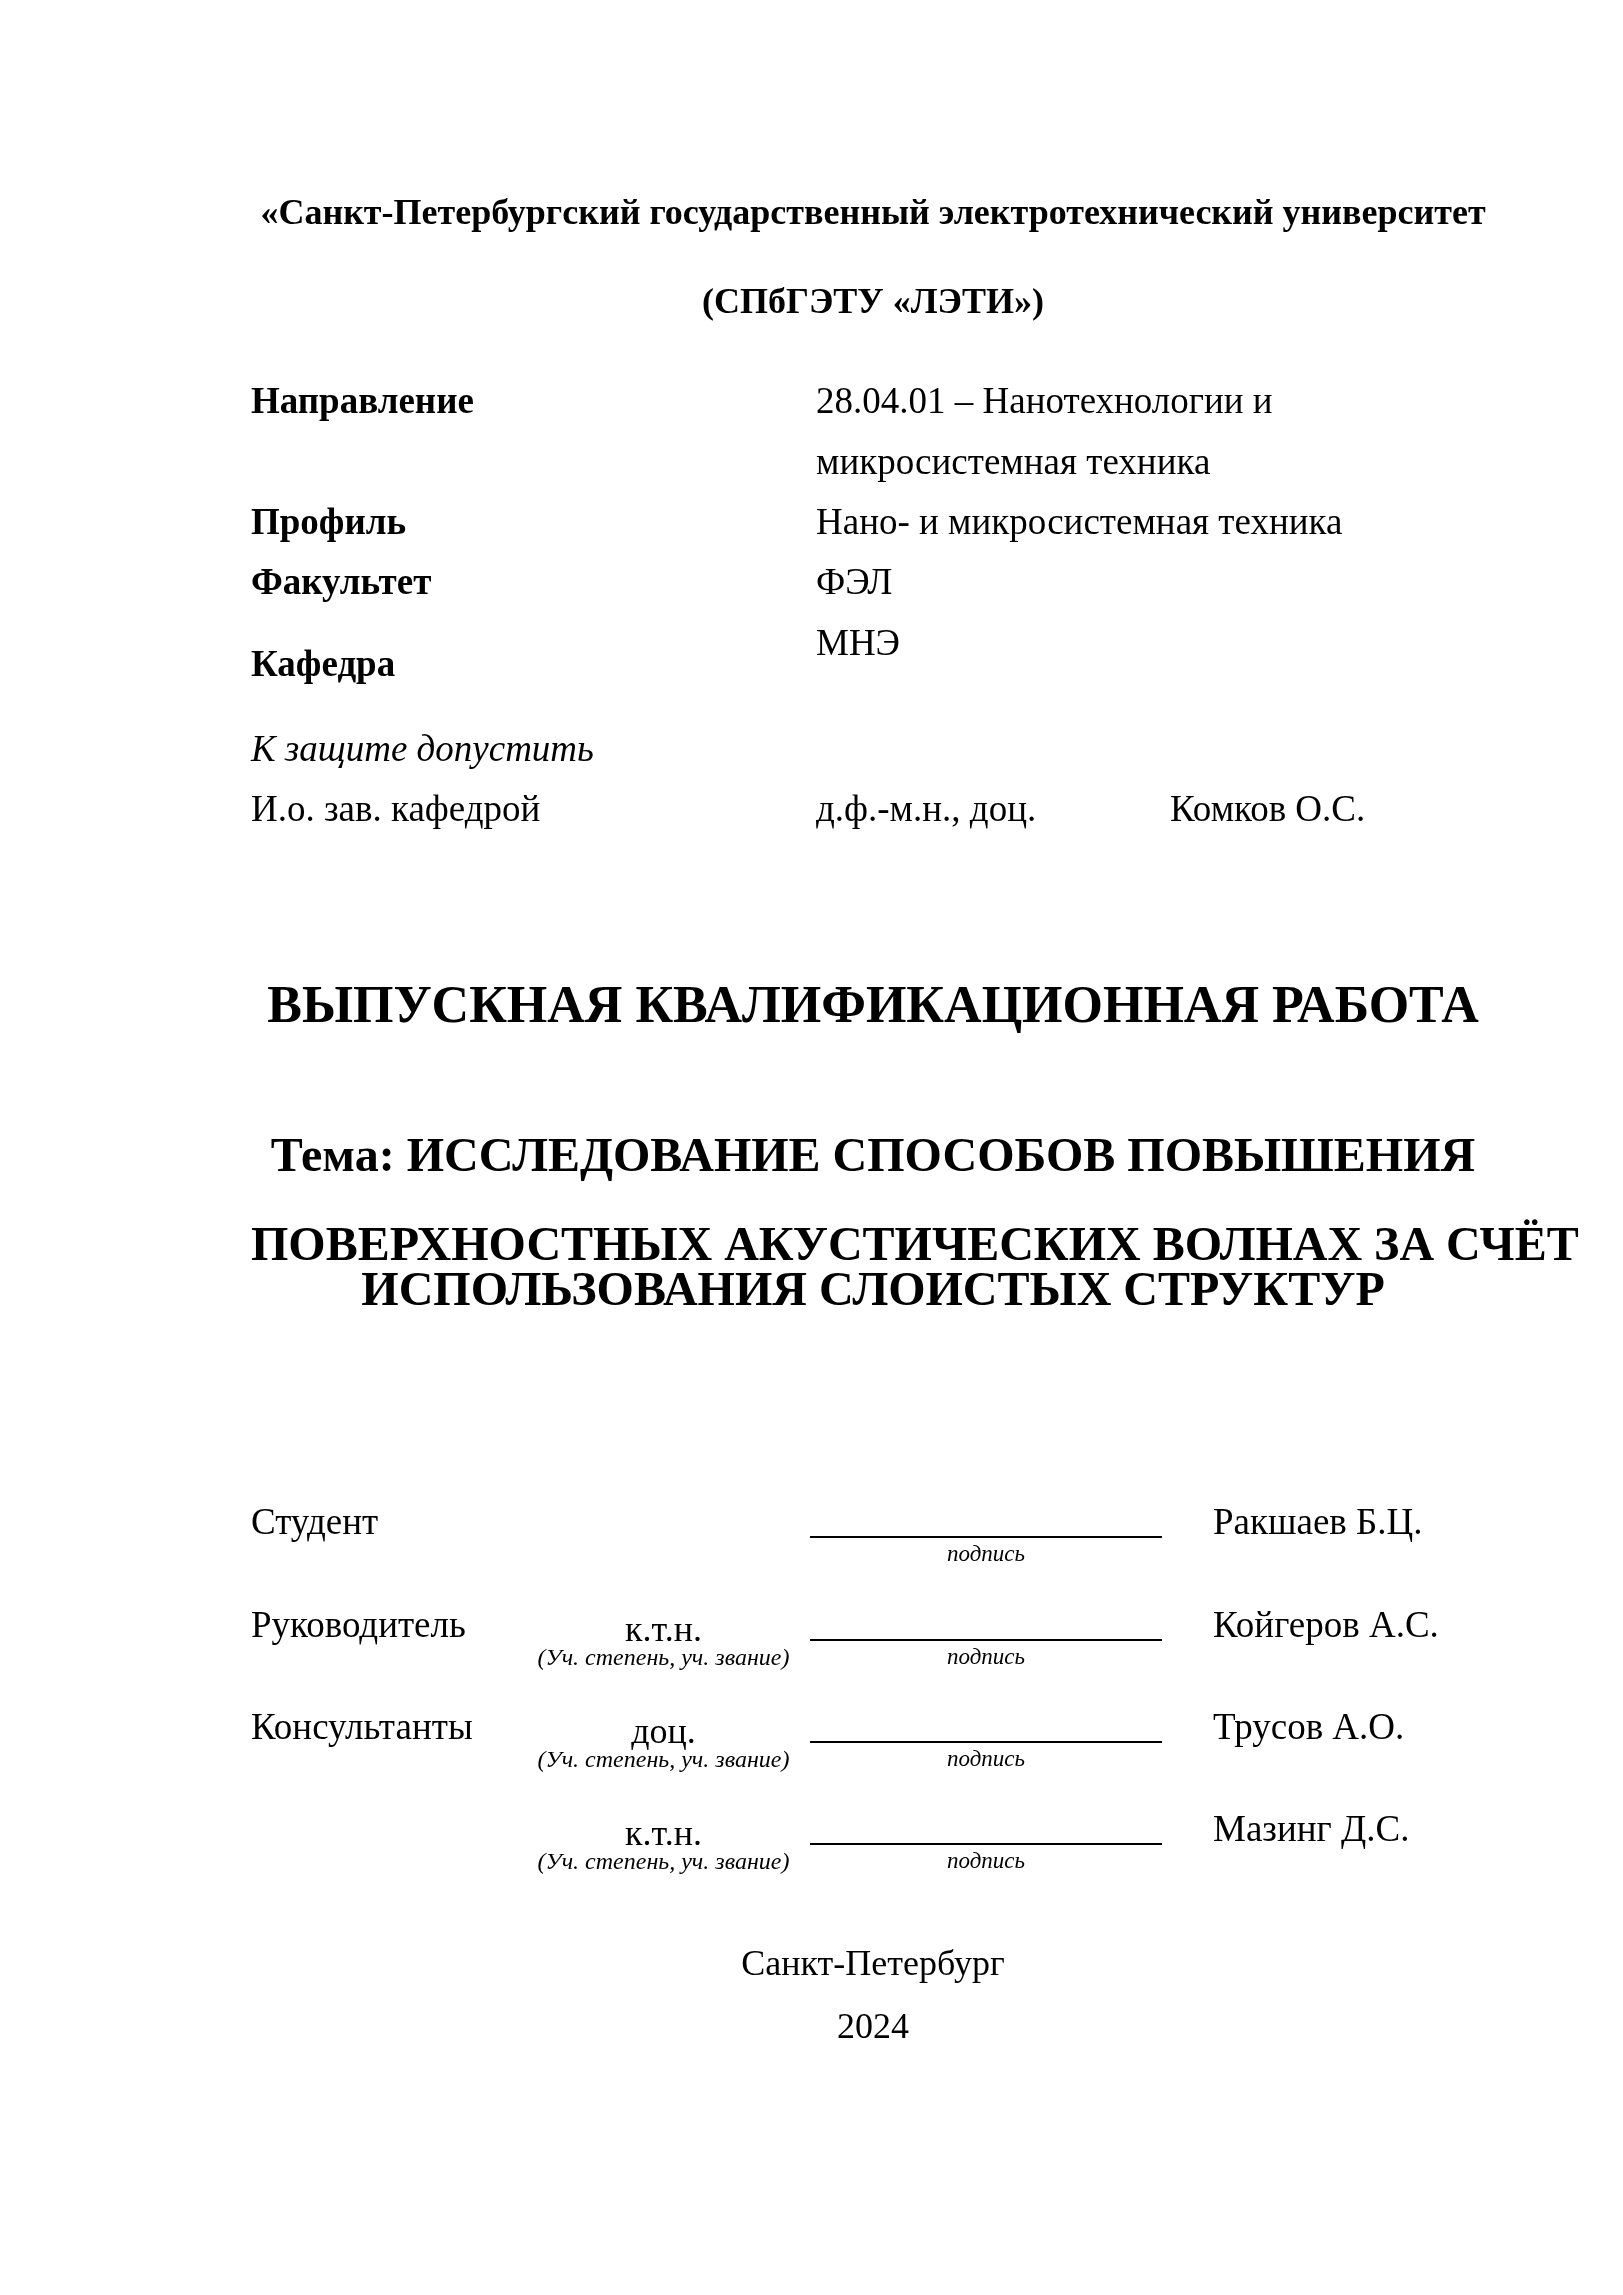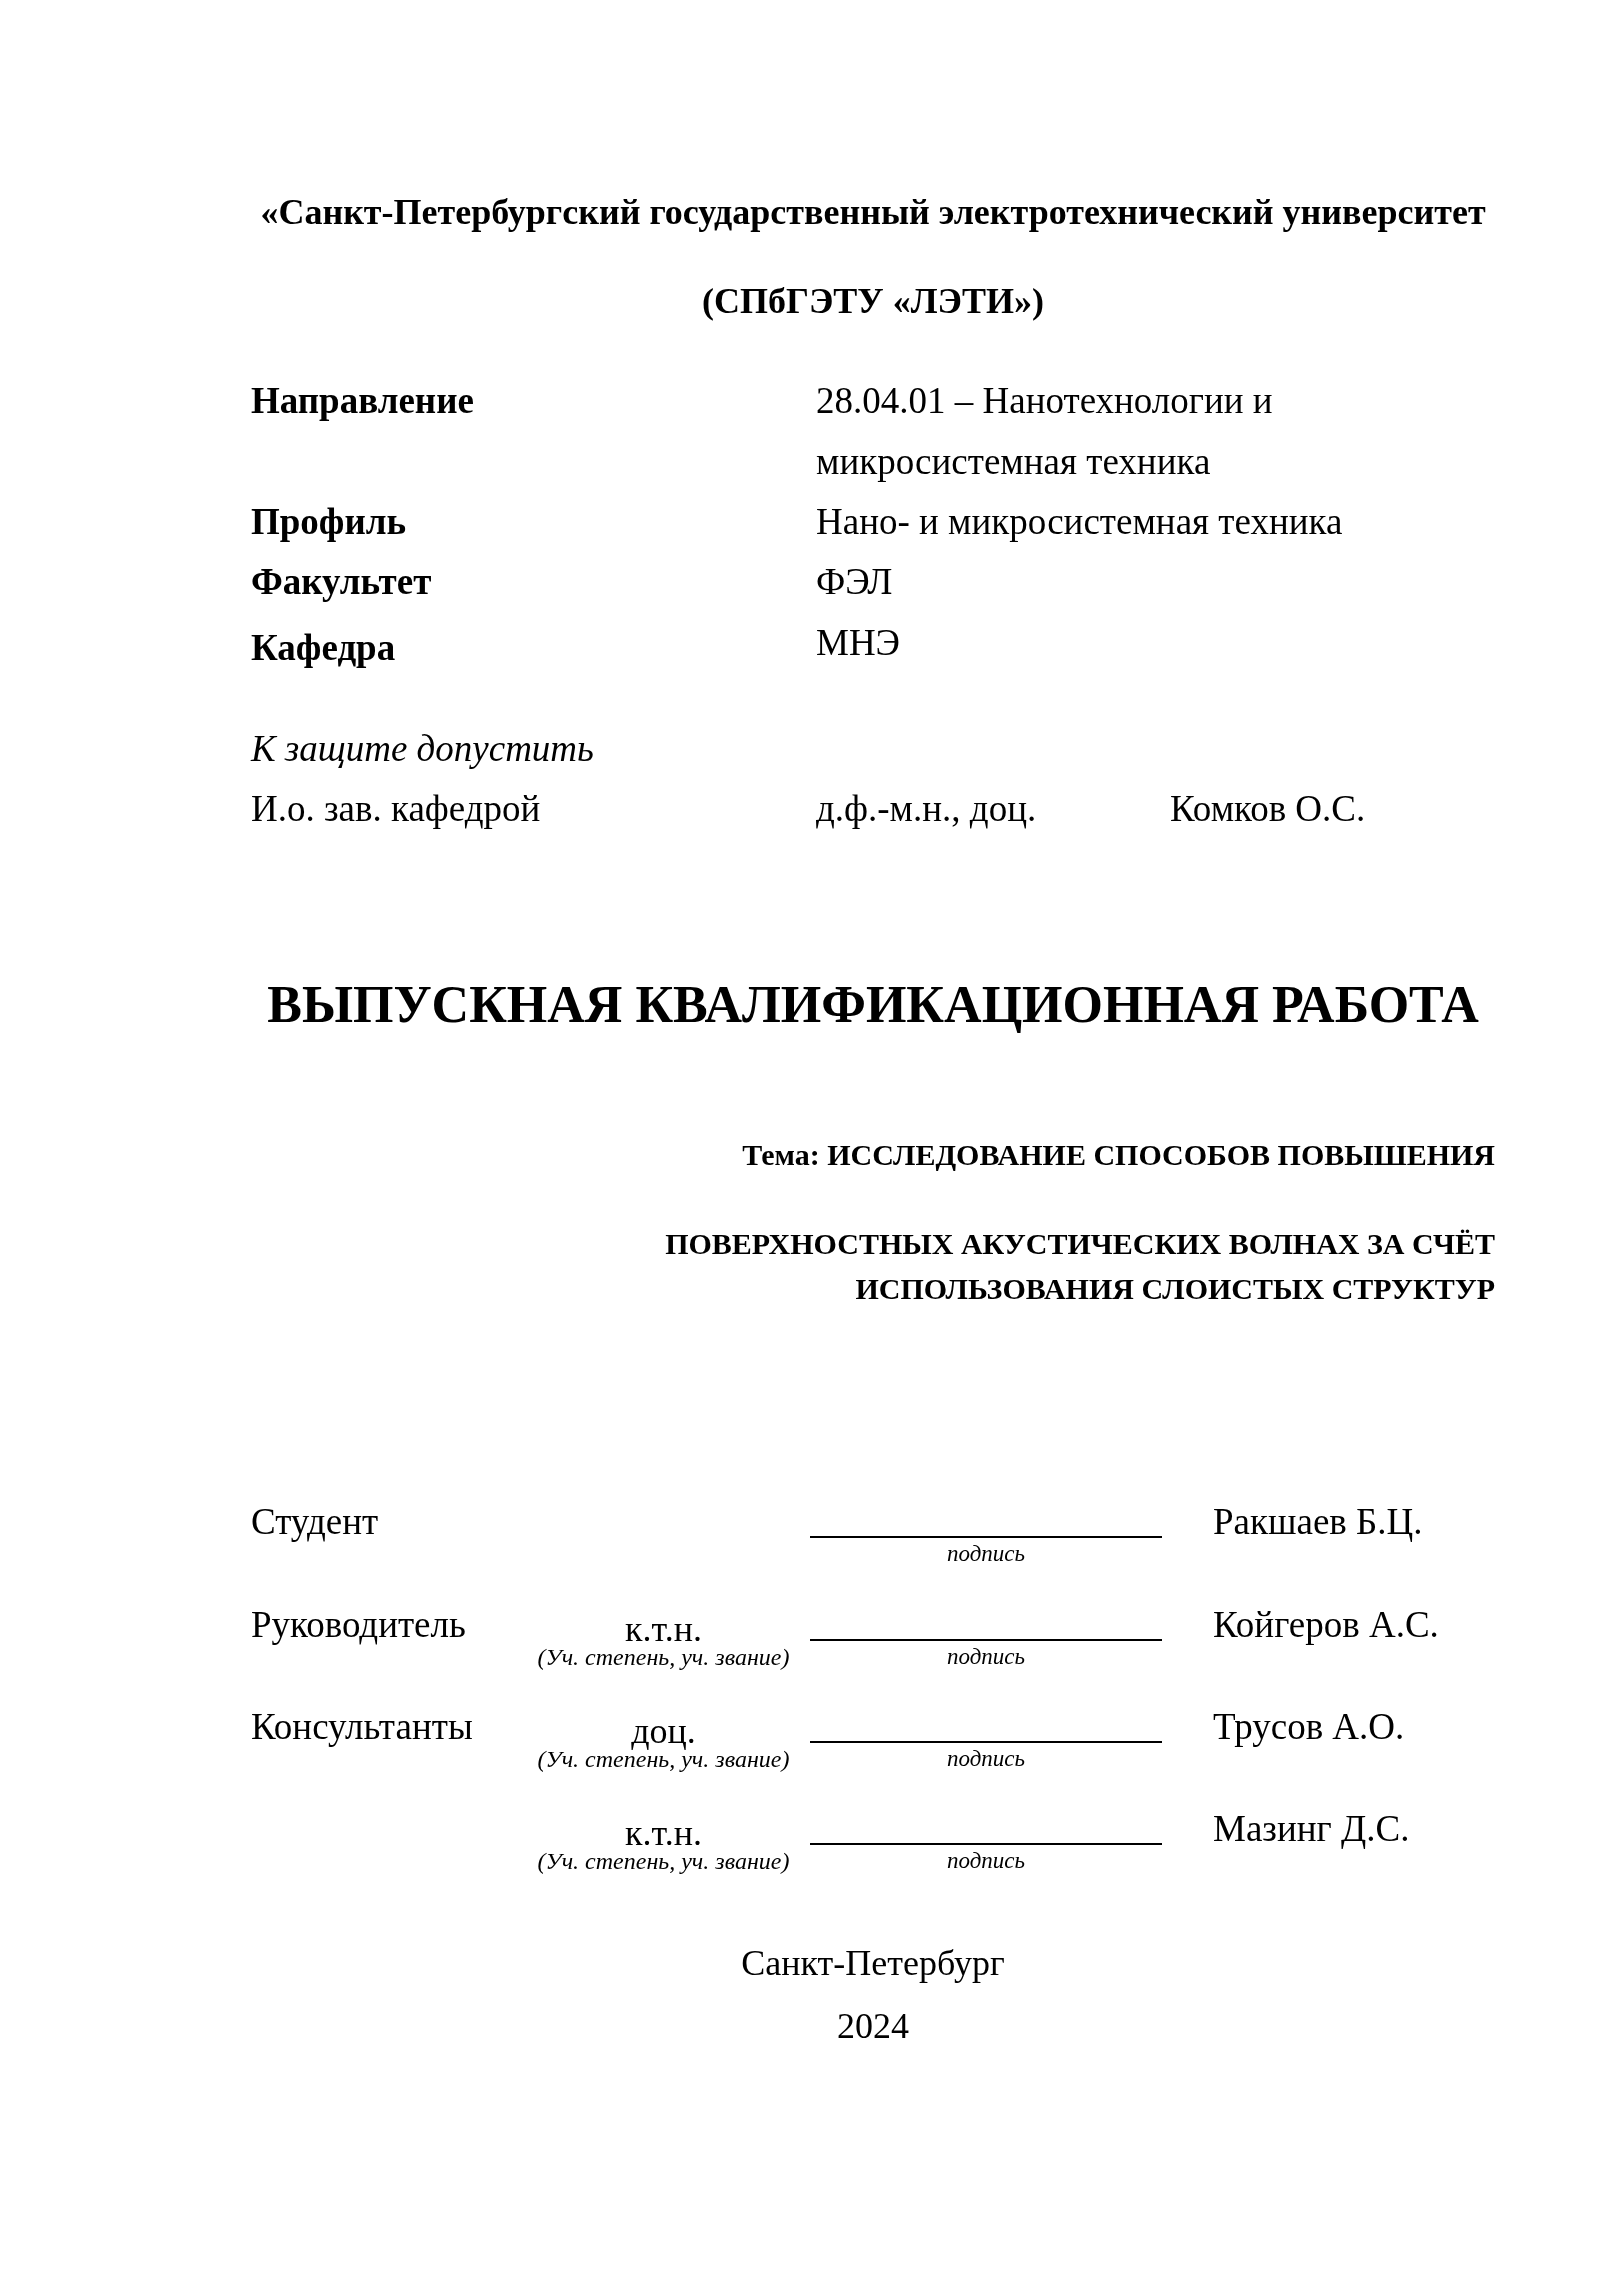--- a/index.html
+++ b/index.html
@@ -27,21 +27,21 @@
   .italic { font-style: italic; }
 
   .hdr-line { font-size: 36px; font-weight: bold; line-height: 45px; }
 
   .label    { left: 251px;  font-size: 37px; font-weight: bold; white-space: nowrap; }
   .value    { left: 816px; font-size: 37px; white-space: nowrap; }
 
   .plain-47 { font-size: 37px; white-space: nowrap; }
 
   .title-line { font-size: 52px; font-weight: bold; }
-  .theme-line { font-size: 30px; font-weight: bold; line-height: 45px; text-align: right; }
+  .theme-line { font-size: 48px; font-weight: bold; line-height: 45px; }
 
   .sig-row { position: absolute; left: 0; width: 1409px; height: 102px; }
   .sig-role {
     position: absolute; left: 251px; top: 0;
     font-size: 37px; white-space: nowrap;
   }
   .sig-degree {
     position: absolute; left: 494px; top: 4.7px; width: 339px;
     text-align: center; font-size: 36px; white-space: nowrap;
   }
@@ -74,21 +74,21 @@
   <div class="abs label" style="top:343px">Направление</div>
   <div class="abs value" style="top:343px">28.04.01 – Нанотехнологии и</div>
   <div class="abs value" style="top:404px">микросистемная техника</div>
 
   <div class="abs label" style="top:464px">Профиль</div>
   <div class="abs value" style="top:464px">Нано- и микросистемная техника</div>
 
   <div class="abs label" style="top:524px">Факультет</div>
   <div class="abs value" style="top:524px">ФЭЛ</div>
 
-  <div class="abs label" style="top:590px">Кафедра</div>
+  <div class="abs label" style="top:606px">Кафедра</div>
   <div class="abs value" style="top:585px">МНЭ</div>
 
   <div class="abs plain-47 italic" style="left:251px; top:691px">К защите допустить</div>
   <div class="abs plain-47" style="left:251px; top:751px">И.о. зав. кафедрой</div>
   <div class="abs plain-47" style="left:816px; top:751px">д.ф.-м.н., доц.</div>
   <div class="abs plain-47" style="left:1170px; top:751px">Комков О.С.</div>
 
   <div class="abs centered title-line" style="top:939px">ВЫПУСКНАЯ КВАЛИФИКАЦИОННАЯ РАБОТА</div>
 
   <div class="abs centered theme-line" style="top:1096px">Тема: ИССЛЕДОВАНИЕ СПОСОБОВ ПОВЫШЕНИЯ</div>

